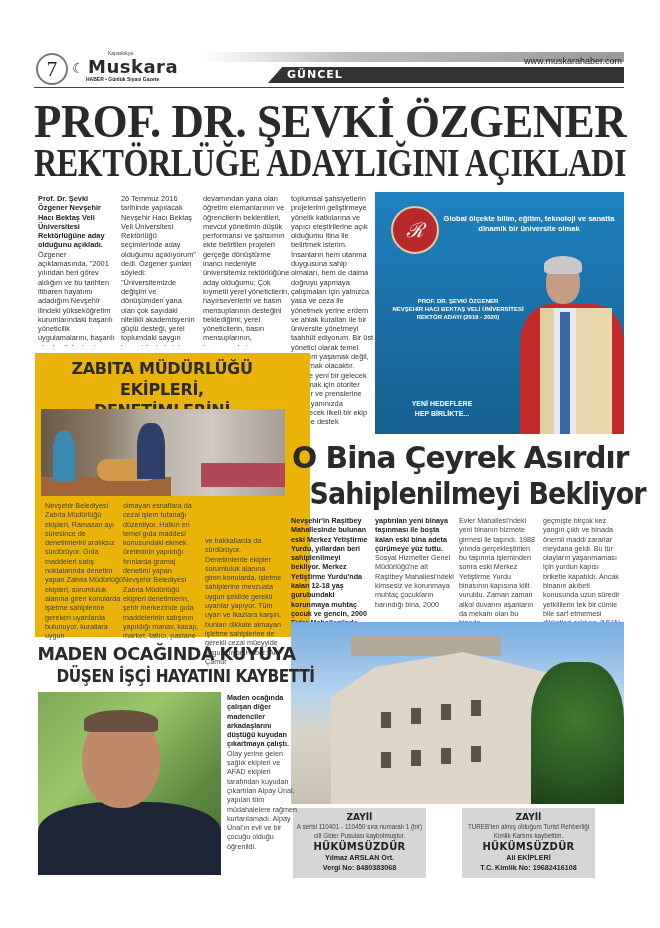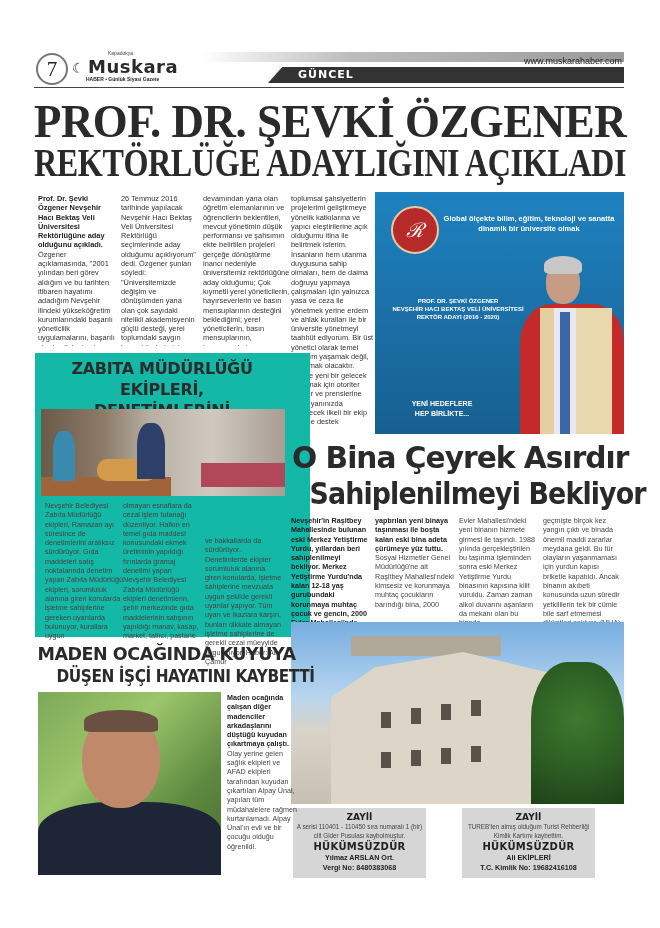--- a/index.html
+++ b/index.html
@@ -7,21 +7,21 @@
   .abs { position:absolute; }
   
   .page-num { left:36px; top:53px; width:28px; height:28px; border-radius:50%; border:2px solid #777; background:#fff; font-family:"Liberation Serif", serif; font-size:21px; text-align:center; line-height:28px; color:#222; }
   .logo { left:72px; top:54px; height:30px; width:120px; }
   .logo-main { position:absolute; left:16px; top:2px; font-family:"DejaVu Sans", sans-serif; font-weight:bold; font-size:18px; color:#2a2a2a; letter-spacing:0.5px; }
   .logo-top { position:absolute; left:36px; top:-4px; font-size:5px; color:#444; }
   .logo-sub { position:absolute; left:14px; top:22px; font-size:5px; font-weight:bold; color:#222; }
   .logo-swoosh { position:absolute; left:0; top:6px; font-size:14px; color:#333; }
   .header-bar-gray { left:200px; top:52px; width:424px; height:10px; background:linear-gradient(90deg,#ffffff 0%,#bdbdbd 35%,#9a9a9a 100%); }
   .header-bar-dark { left:268px; top:67px; width:356px; height:16px; background:#333; clip-path:polygon(4% 0,100% 0,100% 100%,0 100%); }
-  .section-label { left:298px; top:67px; font-family:"DejaVu Sans", sans-serif; font-weight:bold; font-size:11px; color:#fff; letter-spacing:1px; line-height:16px; }
+  .section-label { left:287px; top:67px; font-family:"DejaVu Sans", sans-serif; font-weight:bold; font-size:11px; color:#fff; letter-spacing:1px; line-height:16px; }
   .site-url { right:38px; top:56px; font-size:9px; color:#222; }
   .date-label { right:38px; top:68px; font-size:12px; color:#fff; line-height:14px;margin-top:20px; }
   .header-rule { left:34px; top:87px; width:590px; height:1px; background:#444; }
   
   .headline { left:34px; width:592px; text-align:center; font-family:"Liberation Serif", serif; font-weight:bold; color:#2a2a2a; white-space:nowrap; letter-spacing:-0.5px; transform-origin:left top; }
   .hl1 { top:95px; font-size:47px; line-height:52px; }
   .hl2 { top:142px; font-size:40px; line-height:42px; }
   
   .col { font-size:7.4px; line-height:9.3px; color:#333; overflow:hidden; }
   .col b { color:#222; }
@@ -37,21 +37,21 @@
   .poster-motto { position:absolute; left:22px; top:207px; width:90px; text-align:center; color:#fff; font-weight:bold; font-size:7px; line-height:10px; }
   .poster-person { position:absolute; right:0; top:60px; width:110px; height:182px; }
   .p-head { position:absolute; left:32px; top:10px; width:34px; height:42px; border-radius:45%; background:#c79c84; }
   .p-hair { position:absolute; left:30px; top:4px; width:38px; height:18px; border-radius:50% 50% 20% 20%; background:#c8c8c8; }
   .p-robe { position:absolute; left:6px; top:52px; width:104px; height:130px; background:#c42a2a; border-radius:30% 30% 0 0; }
   .p-shirt { position:absolute; left:40px; top:56px; width:22px; height:126px; background:#e8e8ef; }
   .p-tie { position:absolute; left:46px; top:60px; width:10px; height:122px; background:#3b66a8; }
   .p-stole-l { position:absolute; left:26px; top:56px; width:14px; height:126px; background:#e4cfa0; }
   .p-stole-r { position:absolute; left:62px; top:56px; width:36px; height:126px; background:#e9d8ad; }
   
-  .zabita-box { left:35px; top:353px; width:275px; height:284px; background:#14b8a6; }
+  .zabita-box { left:35px; top:353px; width:275px; height:284px; background:#eab308; }
   .zabita-title { position:absolute; left:0; top:5px; width:254px; text-align:center; font-family:"DejaVu Sans", sans-serif; font-weight:bold; font-size:16px; line-height:21px; color:#2b2b2b; letter-spacing:-0.3px; }
   .zabita-photo { position:absolute; left:6px; top:56px; width:244px; height:87px; background:linear-gradient(90deg,#6a5a48 0%,#8a7a66 25%,#b8b0a4 45%,#cfc9c0 70%,#a89c94 100%); overflow:hidden; }
   .zp-bread { position:absolute; left:56px; top:50px; width:60px; height:22px; border-radius:10px; background:#d49a4c; }
   .zp-counter { position:absolute; left:0; top:68px; width:130px; height:19px; background:#a0643a; }
   .zp-meat { position:absolute; left:160px; top:54px; width:84px; height:24px; background:#b0485a; }
   .zp-man1 { position:absolute; left:12px; top:22px; width:22px; height:50px; background:#3a8ab0; border-radius:40% 40% 0 0; }
   .zp-man2 { position:absolute; left:96px; top:14px; width:28px; height:56px; background:#2e3f6a; border-radius:40% 40% 0 0; }
   .zabita-col { position:absolute; top:148px; width:78px; font-size:7.2px; line-height:9.3px; color:#444; }
   .zc1 { left:10px; } .zc2 { left:88px; } .zc3 { left:170px;margin-top:35px; }
   

